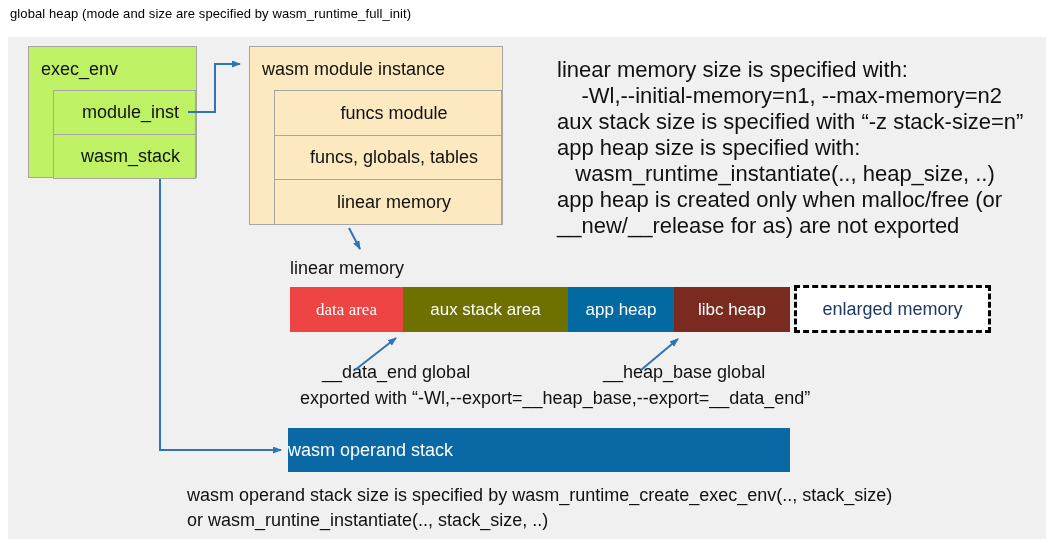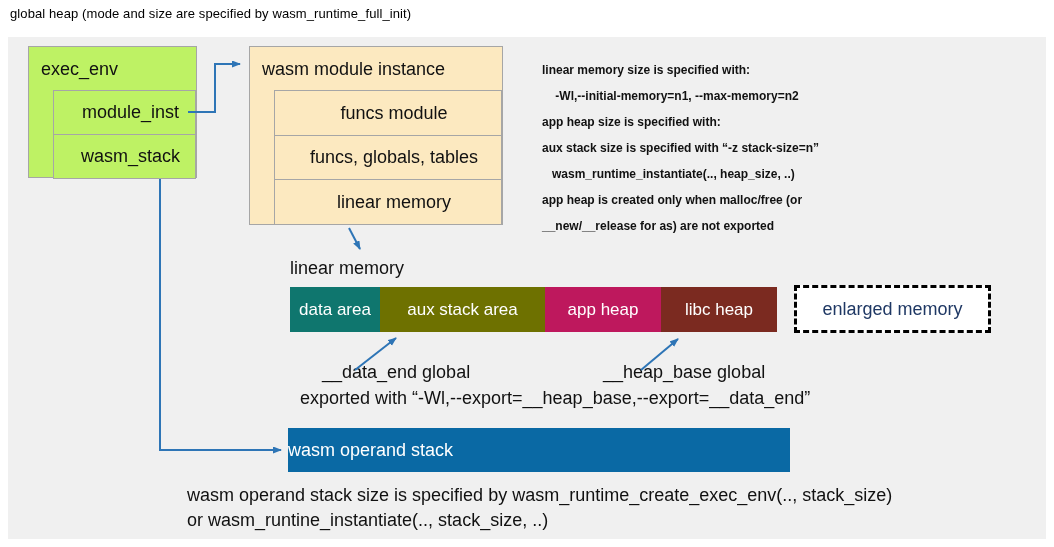--- a/index.html
+++ b/index.html
@@ -11,21 +11,21 @@
   .panel { position:absolute; left:8px; top:37px; width:1038px; height:502px; background:#f0f0f0; }
   .title { position:absolute; left:10px; top:6px; font-size:13px; color:#000; letter-spacing:0.1px; }
 
   .box { position:absolute; box-sizing:border-box; border:1px solid #a6a6a6; }
   .box-header { position:absolute; left:12px; right:4px; top:0; font-size:18px; white-space:nowrap; }
   .inner-row { position:absolute; left:24px; right:0; box-sizing:border-box; border:1px solid #a6a6a6;
                font-size:18px; padding-left:12px; white-space:nowrap;text-align:center; }
   .salmon { background:#bef264; }
   .cream  { background:#fce9c0; }
 
-  .notes { position:absolute; left:542px; top:57px; font-size:12px;font-weight:bold; }
+  .notes { position:absolute; left:557px; top:57px; font-size:22px; }
   .notes-line { height:26px; line-height:26px; white-space:pre; }
 
   .lm-label { position:absolute; left:290px; top:258px; font-size:18px; }
 
   .membar { position:absolute; left:290px; top:287px; height:45px; display:flex; }
   .seg { height:45px; line-height:45px; text-align:center; color:#ffffff; font-size:17px; box-sizing:border-box; white-space:nowrap; }
   .enlarged { position:absolute; left:794px; top:285px; width:197px; height:48px; box-sizing:border-box;
               background:#ffffff; border:3px dashed #000000; color:#1f3864;
               text-align:center; line-height:42px; font-size:18px; }
 
@@ -58,33 +58,33 @@
 <div class="box cream" style="left:249px; top:46px; width:254px; height:179px;">
   <div class="box-header" style="line-height:44px;">wasm module instance</div>
   <div class="inner-row cream" style="top:43px; height:46px; line-height:44px;">funcs module</div>
   <div class="inner-row cream" style="top:88px; height:45px; line-height:43px;">funcs, globals, tables</div>
   <div class="inner-row cream" style="top:132px; height:46px; line-height:44px;">linear memory</div>
 </div>
 
 <div class="notes">
   <div class="notes-line">linear memory size is specified with:</div>
   <div class="notes-line">    -Wl,--initial-memory=n1, --max-memory=n2</div>
+  <div class="notes-line">aux stack size is specified with “-z stack-size=n”</div>
   <div class="notes-line">app heap size is specified with:</div>
-  <div class="notes-line">aux stack size is specified with “-z stack-size=n”</div>
   <div class="notes-line">   wasm_runtime_instantiate(.., heap_size, ..)</div>
   <div class="notes-line">app heap is created only when malloc/free (or</div>
   <div class="notes-line">__new/__release for as) are not exported</div>
 </div>
 
 <div class="lm-label">linear memory</div>
 
 <div class="membar">
-  <div class="seg" style="width: 90px; background-color: #0f766e;">data area</div>
+  <div class="seg" style="width: 113px; background-color: #ef4444; font-family: Liberation Serif, serif;">data area</div>
   <div class="seg" style="width: 165px; background-color: rgb(110, 113, 0);">aux stack area</div>
-  <div class="seg" style="width: 116px; background-color: #be185d;">app heap</div>
+  <div class="seg" style="width: 106px; background-color: #0369a1;">app heap</div>
   <div class="seg" style="width: 116px; background-color: rgb(123, 42, 32);">libc heap</div>
 </div>
 <div class="enlarged">enlarged memory</div>
 
 <div class="ann ann-data-end">__data_end global</div>
 <div class="ann ann-heap-base">__heap_base global</div>
 <div class="ann ann-exported">exported with “-Wl,--export=__heap_base,--export=__data_end”</div>
 
 <div class="operand-bar">wasm operand stack</div>
 

